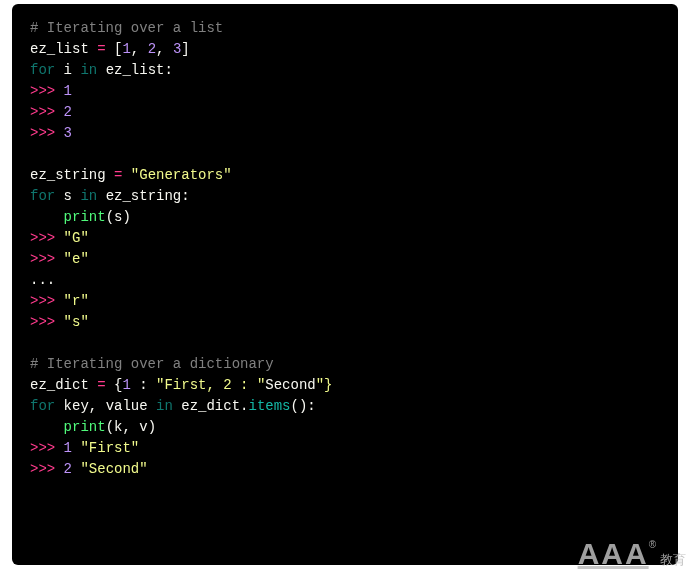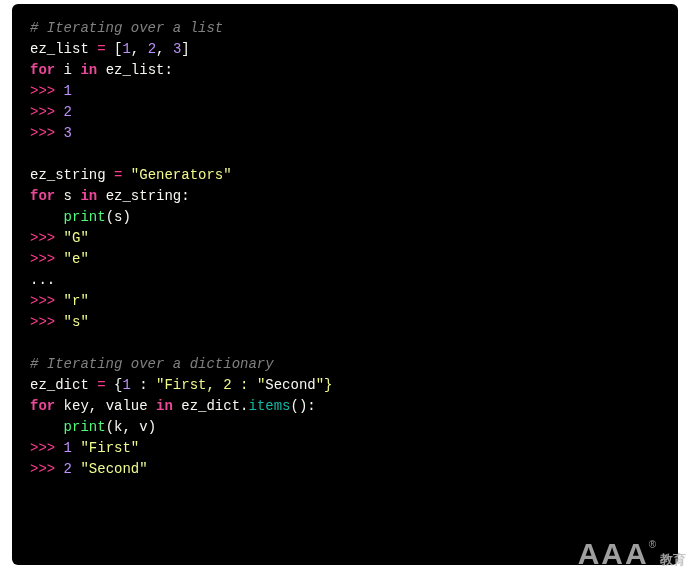--- a/index.html
+++ b/index.html
@@ -20,24 +20,24 @@
     bottom: 6px;
     background: #000000;
     border-radius: 6px;
     padding: 14px 18px;
     color: #f8f8f2;
     line-height: 21px;
     overflow: hidden;
   }
   .line { white-space: pre; }
   .blank { height: 21px; }
-  .c-comment { color: #808080; font-style: italic; }
+  .c-comment { color: #808080; }
   .c-var { color: #f8f8f2; }
   .c-op { color: #ff3b8d; }
-  .c-kw { color: #ec4899; font-weight: bold; }
+  .c-kw { color: #0f766e; }
   .c-punc { color: #f8f8f2; }
   .c-num { color: #bd93f9; }
   .c-func { color: #50fa7b; }
   .c-str { color: #f1fa8c; }
   .c-prompt { color: #ff3b8d; }
   .c-item { color: #14b8a6; }
   .watermark {
     position: absolute;
     right: 4px;
     bottom: 2px;
@@ -46,30 +46,31 @@
     display: flex;
     align-items: baseline;
     gap: 2px;
     opacity: 0.85;
   }
   .wm-aaa {
     font-size: 30px;
     font-weight: 700;
     letter-spacing: 2px;
     line-height: 1;
+    text-decoration: underline;
   }
   .wm-reg {
     font-size: 10px;
     position: relative;
     top: -16px;
     left: -2px;
   }
   .wm-cn {
     font-size: 13px;
-    font-weight: 700;
+    font-weight: 400;
   }
 </style>
 </head>
 <body>
 
 <div class="code-block">
 
   <div class="line"><span class="c-comment"># Iterating over a list</span></div>
   <div class="line"><span class="c-var">ez_list </span><span class="c-op">=</span><span class="c-punc"> [</span><span class="c-num">1</span><span class="c-punc">, </span><span class="c-num">2</span><span class="c-punc">, </span><span class="c-num">3</span><span class="c-punc">]</span></div>
   <div class="line"><span class="c-kw">for</span><span class="c-var"> i </span><span class="c-kw">in</span><span class="c-var"> ez_list:</span></div>

